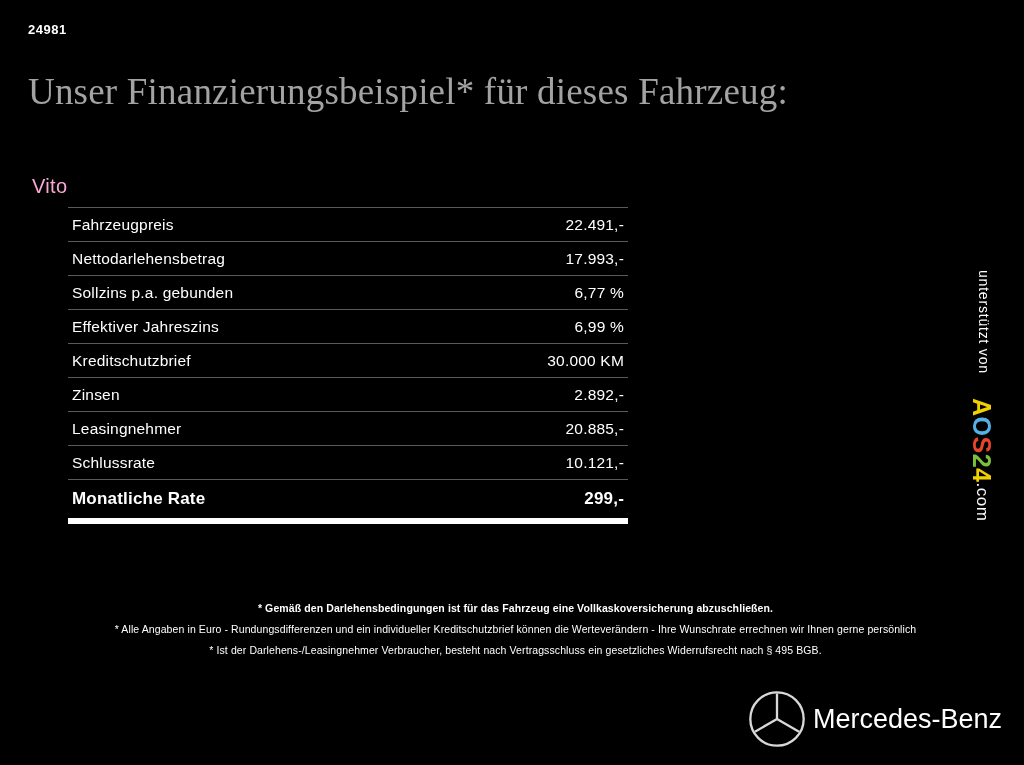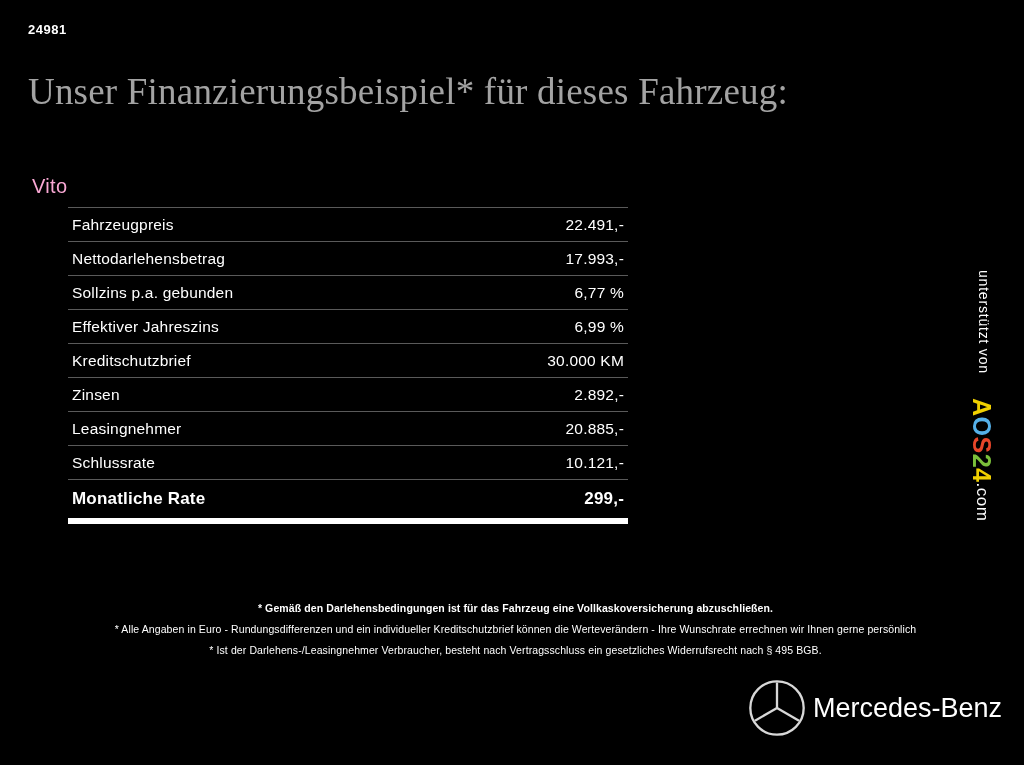--- a/index.html
+++ b/index.html
@@ -116,21 +116,21 @@
   .vertical-brand .c2 { color: #55b0e8; }
   .vertical-brand .c3 { color: #e8462a; }
   .vertical-brand .c4 { color: #7bbf3a; }
   .vertical-brand .c5 { color: #f0d000; }
   .vertical-brand .dotcom { color: #ffffff; font-size: 17px; font-weight: normal; }
 
   
   .logo-block {
     position: absolute;
     right: 22px;
-    bottom: 28px;
+    bottom: 17px;
     display: flex;
     align-items: center;
     gap: 7px;
   }
   .star-wrap { width: 58px; height: 58px; }
   .brand-name {
     font-family: "Liberation Sans", sans-serif;
     font-size: 27px;
     color: #ffffff;
     letter-spacing: 0px;

